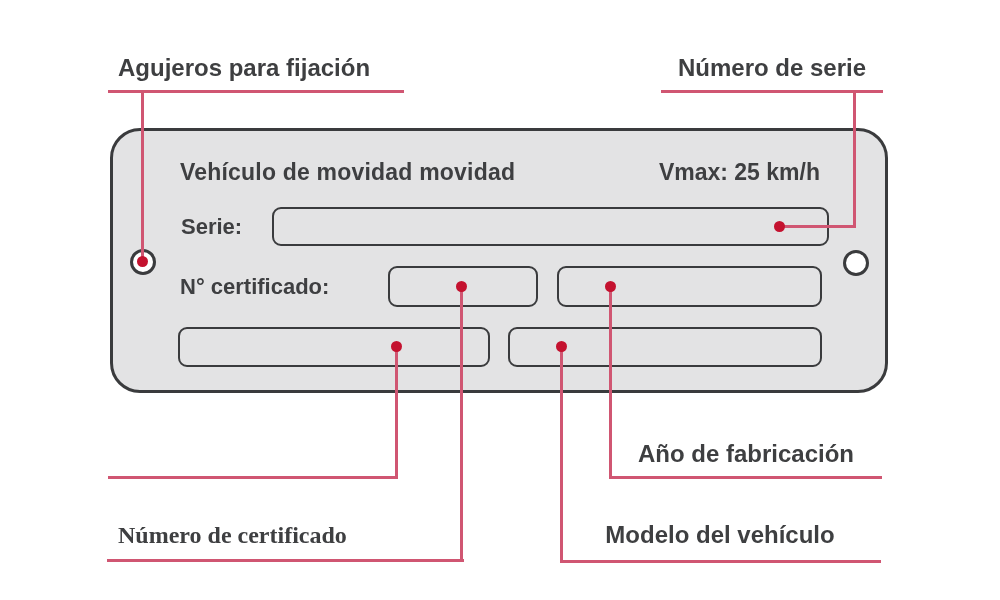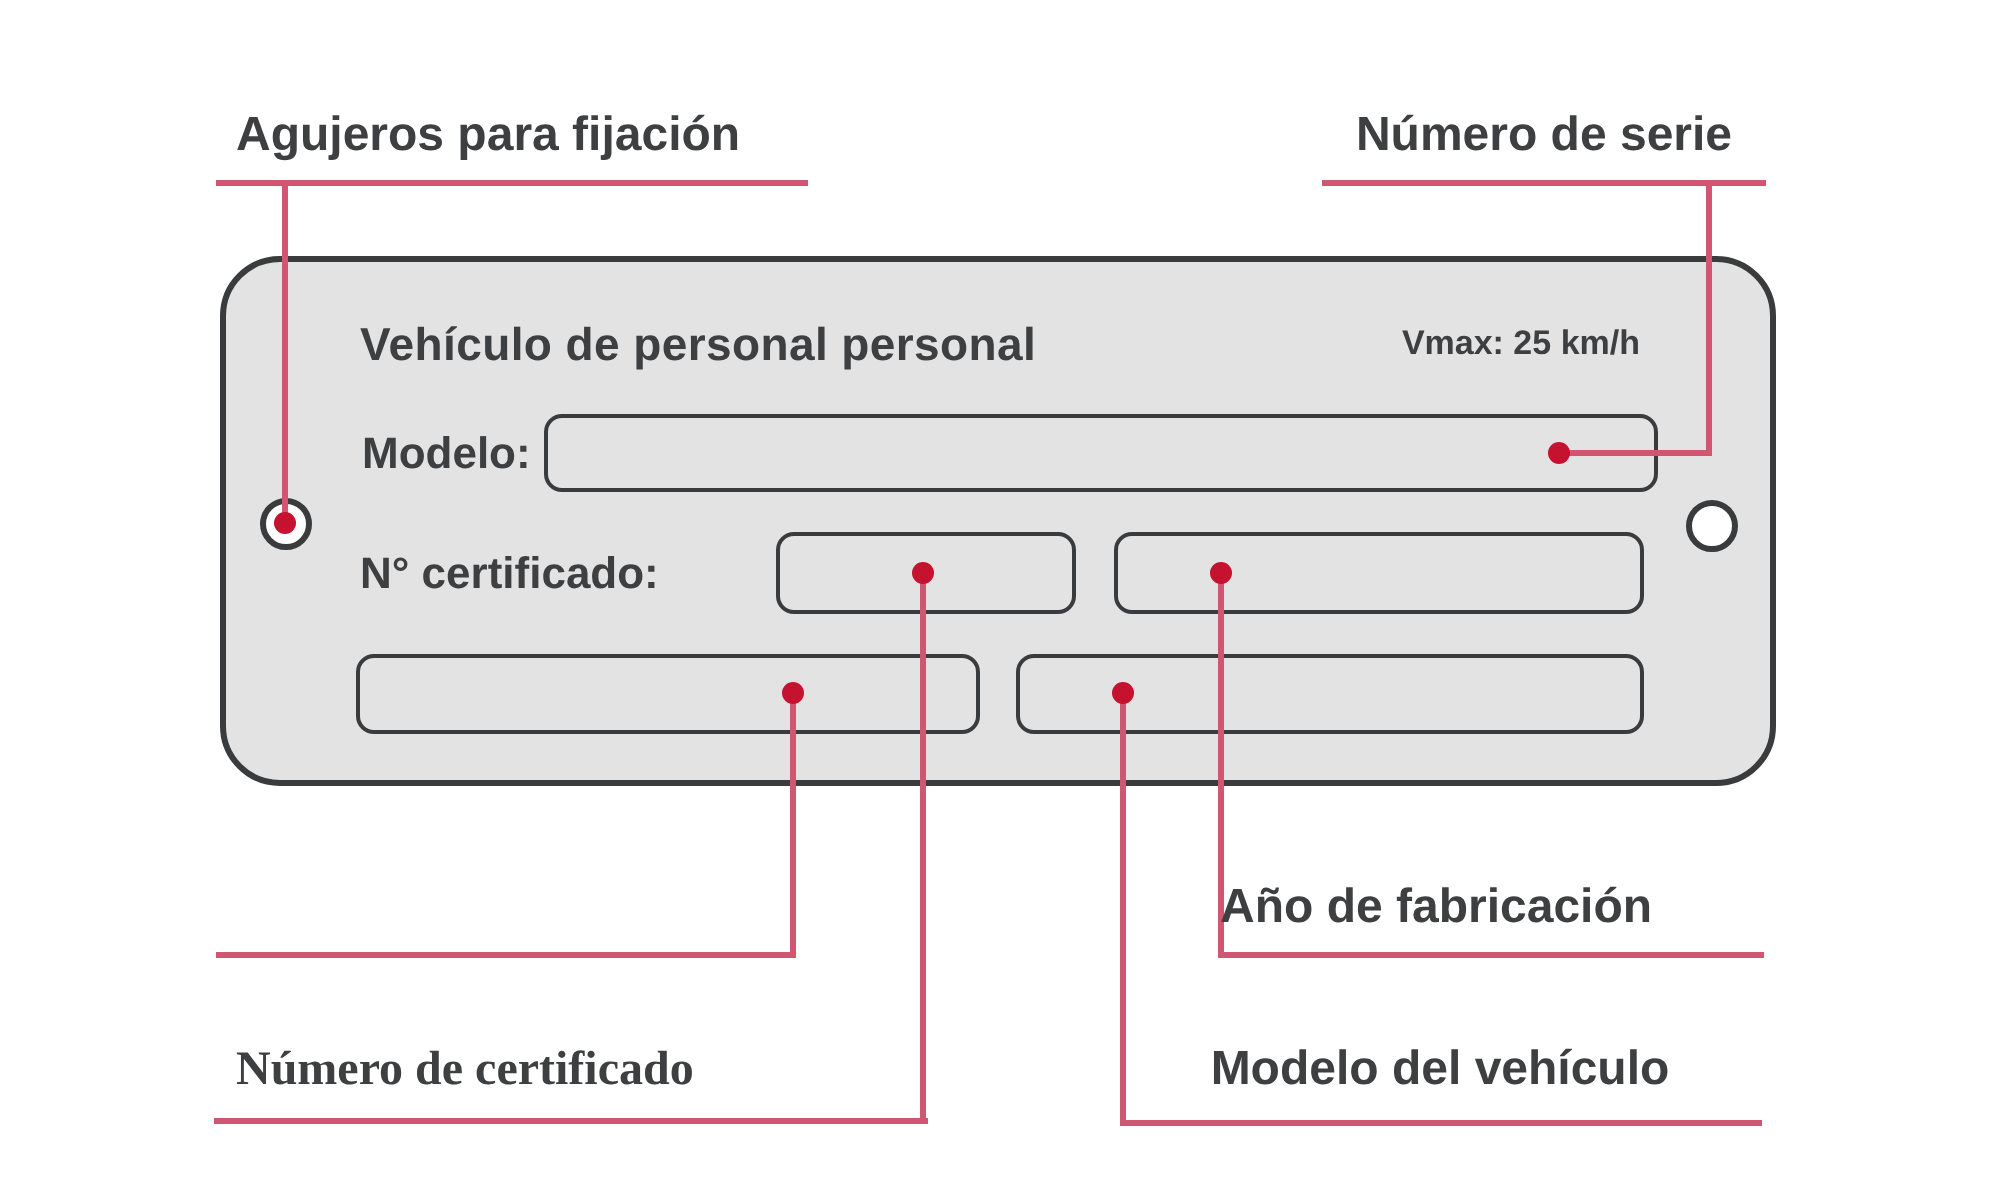--- a/index.html
+++ b/index.html
@@ -9,21 +9,21 @@
   *{margin:0;padding:0;box-sizing:border-box;}
   html,body{width:1000px;height:600px;background:var(--bg);
     font-family:"Liberation Sans","DejaVu Sans",sans-serif;overflow:hidden;}
   #canvas{position:relative;width:1000px;height:600px;background:var(--bg);}
 
   
   .plate{position:absolute;left:110px;top:128px;width:778px;height:265px;
     background:var(--plate_fill);border:3px solid var(--stroke);border-radius:30px;z-index:1;}
   .plate-text{position:absolute;color:var(--text);font-weight:700;z-index:3;white-space:nowrap;}
   .title{left:180px;top:159px;font-size:23px;line-height:26px;letter-spacing:.2px;}
-  .vmax{left:600px;top:159px;width:220px;text-align:right;font-size:17px;line-height:26px;}
+  .vmax{left:600px;top:159px;width:220px;text-align:right;font-size:23px;line-height:26px;}
   .serie-label{left:181px;top:215px;font-size:22px;line-height:24px;}
   .cert-label{left:180px;top:275px;font-size:22px;line-height:24px;}
 
   .field{position:absolute;background:var(--plate_fill);border:2.5px solid var(--stroke);
     border-radius:9px;z-index:2;}
   .f-serie{left:272px;top:207px;width:557px;height:39px;}
   .f-cert {left:388px;top:266px;width:150px;height:41px;}
   .f-year {left:557px;top:266px;width:265px;height:41px;}
   .f-brand{left:178px;top:327px;width:312px;height:40px;}
   .f-model{left:508px;top:327px;width:314px;height:40px;}
@@ -58,40 +58,40 @@
   .d-year {left:605px;top:281px;}
   .d-brand{left:391px;top:341px;}
   .d-model{left:556px;top:341px;}
 
   
   .ann{position:absolute;color:var(--text);font-weight:700;font-size:24px;
     line-height:28px;z-index:7;white-space:nowrap;}
   .a-holes  {left:118px;top:54px;}
   .a-serial {left:661px;top:54px;width:222px;text-align:center;}
   .a-brand  {left:118px;top:440px;}
-  .a-year   {left:610px;top:440px;width:272px;text-align:left;}
+  .a-year   {left:610px;top:440px;width:272px;text-align:center;}
   .a-certnum{left:118px;top:521px;font-family:Liberation Serif, serif;}
   .a-model  {left:560px;top:521px;width:320px;text-align:center;}
 </style>
 </head>
 <body>
 
 <div id="canvas">
 
   <div class="ann a-holes">Agujeros para fijación</div>
   <div class="ann a-serial">Número de serie</div>
   <div class="ann a-year">Año de fabricación</div>
   <div class="ann a-certnum">Número de certificado</div>
   <div class="ann a-model">Modelo del vehículo</div>
 
   <div class="plate"></div>
 
-  <div class="plate-text title">Vehículo de personal personal</div>
+  <div class="plate-text title">Vehículo de movidad movidad</div>
   <div class="plate-text vmax">Vmax: 25 km/h</div>
-  <div class="plate-text serie-label">Modelo:</div>
+  <div class="plate-text serie-label">Serie:</div>
   <div class="plate-text cert-label">N° certificado:</div>
 
   <div class="field f-serie"></div>
   <div class="field f-cert"></div>
   <div class="field f-year"></div>
   <div class="field f-brand"></div>
   <div class="field f-model"></div>
 
   <div class="hole hole-left"></div>
   <div class="hole hole-right"></div>

